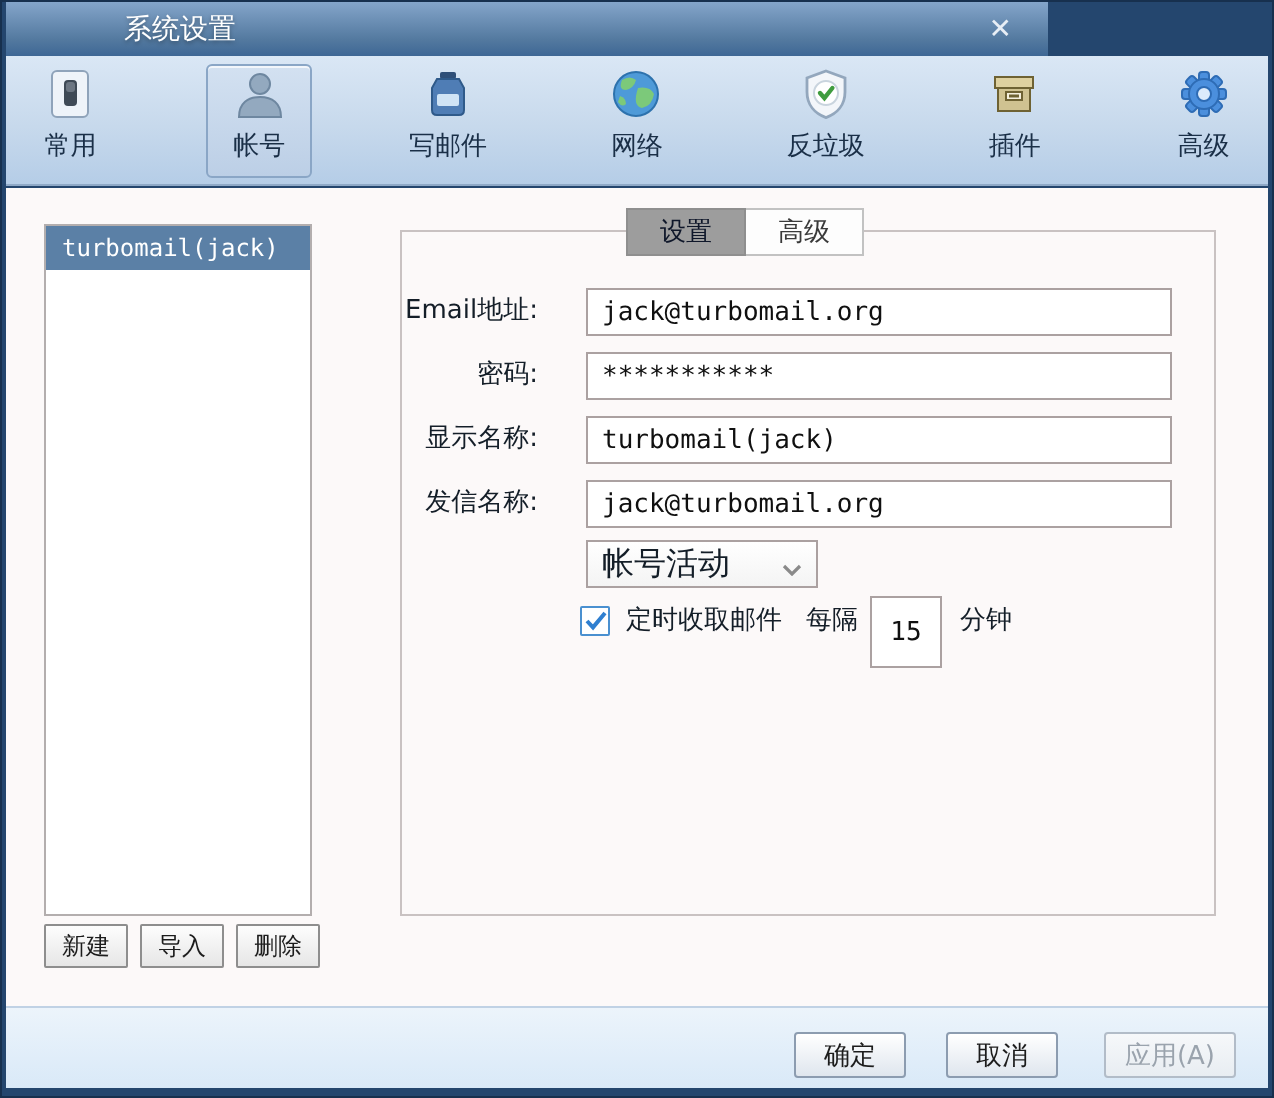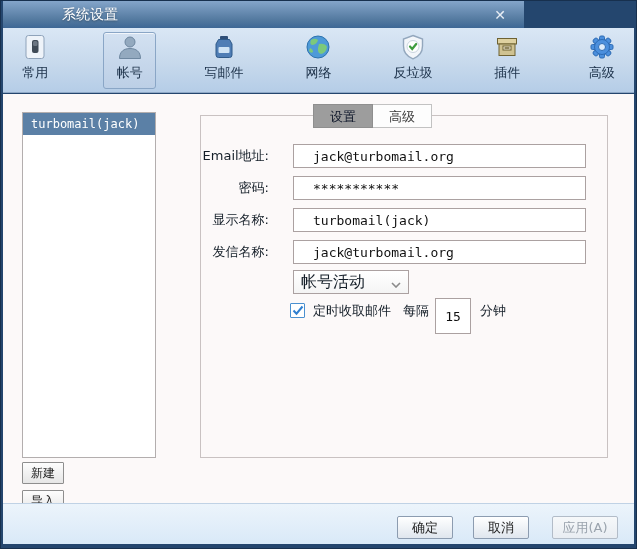--- a/index.html
+++ b/index.html
@@ -49,21 +49,21 @@
   }
   .account-list {
     position:absolute; left:19px; top:18px; width:134px; height:346px;
     background:#ffffff; border:1px solid #b3aeae;
   }
   .account-item {
     height:22px; line-height:22px; padding-left:8px;
     font-family:"DejaVu Sans Mono", monospace; font-size:12px;
   }
   .account-item.selected { background:#5b80a6; color:#ffffff; }
-  .list-actions { position:absolute; left:19px; top:368px; display:flex; gap:6px;flex-direction:column; }
+  .list-actions { position:absolute; left:19px; top:368px; display:flex; gap:6px; }
   .small-btn {
     width:42px; height:22px; font-size:12px; color:#1c1c1c;
     background:linear-gradient(#fdfdfd, #e6e6e6);
     border:1px solid #8e8e8e; border-radius:1px;
     font-family:"DejaVu Sans", sans-serif;
   }
   
   .groupbox {
     position:absolute; left:197px; top:21px; width:408px; height:343px;
     border:1px solid #c9c2c2;
@@ -80,21 +80,21 @@
   }
   
   .form-label {
     position:absolute; width:122px; text-align:right; left:144px;
     font-size:13px; color:#141e28; line-height:24px;
   }
   .text-input {
     position:absolute; left:290px; width:293px; height:24px;
     border:1px solid #aba1a1; background:#ffffff;
     font-family:"DejaVu Sans Mono", monospace; font-size:13px;
-    padding:0 19px; color:#101010;
+    padding:0 7px; color:#101010;
   }
   .select {
     position:absolute; left:290px; top:176px; width:116px; height:24px;
     border:1px solid #aba1a1; background:linear-gradient(#ffffff,#f4f4f4);
     display:flex; align-items:center; font-size:16px; color:#141e28;
     padding:0 7px; justify-content:space-between;
   }
   .checkbox {
     position:absolute; left:287px; top:209px; width:15px; height:15px;
     border:1px solid #4a90d0; background:#ffffff; border-radius:1px;

